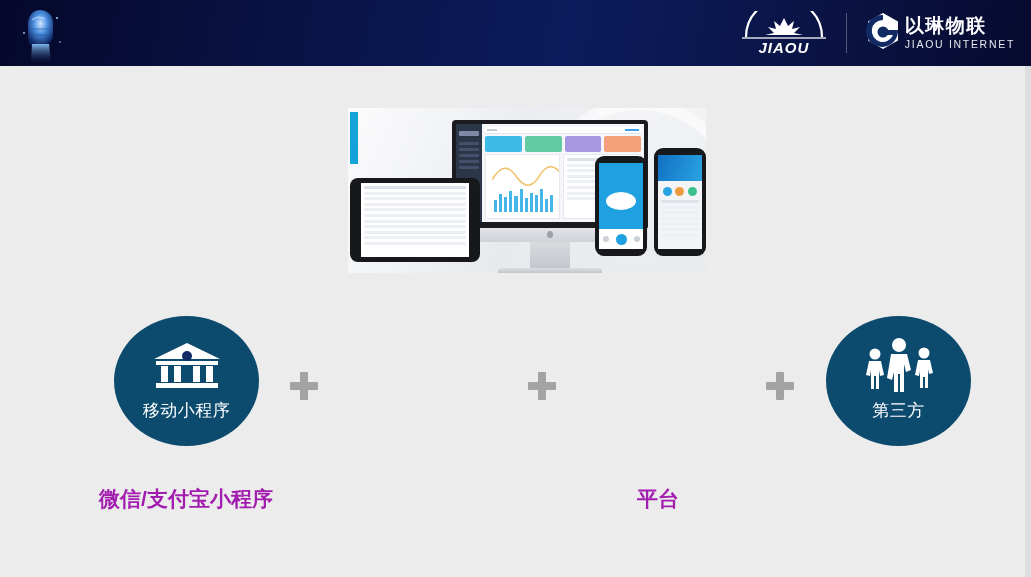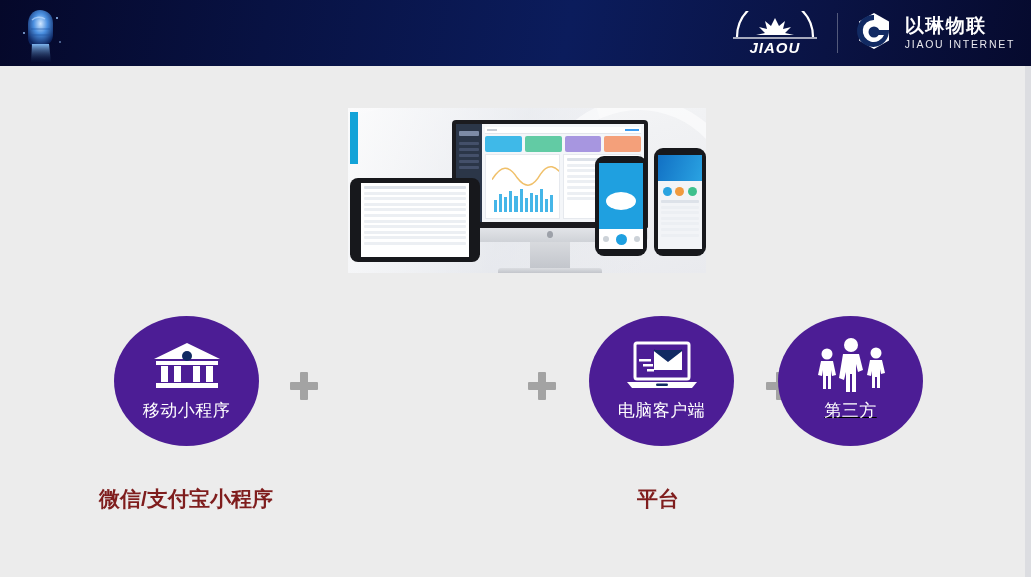--- a/index.html
+++ b/index.html
@@ -69,21 +69,20 @@
     margin-top: -2px;
   }
   .logo-divider {
     width: 1px;
     height: 40px;
     background: rgba(255,255,255,0.30);
   }
   .logo-elim {
     display: flex;
     align-items: center;
-    gap: 9px;
   }
   .elim-text {
     display: flex;
     flex-direction: column;
     line-height: 1;
   }
   .elim-cn {
     font-size: 19px;
     font-weight: bold;
     color: #ffffff;
@@ -227,21 +226,21 @@
   .circle-row {
     position: absolute;
     left: 0; top: 316px;
     width: 1031px;
     height: 130px;
   }
   .bubble {
     position: absolute;
     width: 145px; height: 130px;
     border-radius: 50%;
-    background: #4c1d95;
+    background: #0c4a6e;
     display: flex;
     flex-direction: column;
     align-items: center;
     justify-content: center;
   }
   .bubble .bico { height: 52px; display:flex; align-items:flex-end; justify-content:center; }
   .bubble .blabel {
     color: #ffffff;
     font-size: 17px;
     margin-top: 7px;
@@ -262,21 +261,21 @@
 
   
   .captions {
     position:absolute; left:0; top:485px; width:1031px; height:42px;
   }
   .caption {
     position:absolute;
     text-align:center;
     font-size: 21px;
     font-weight: bold;
-    color: #7f1d1d;
+    color: #a21caf;
     white-space: nowrap;
     transform: translateX(-50%);
   }
 </style>
 </head>
 <body>
 
 <div id="slide">
 
   <div class="header">
@@ -467,38 +466,24 @@
         </svg>
       </div>
       <div class="blabel">移动小程序</div>
     </div>
 
     <div class="plus" style="left:290px;"></div>
 
 
     <div class="plus" style="left:528px;"></div>
 
-    <div class="bubble" style="left:589px;">
-      <div class="bico">
-        <svg width="78" height="52" viewBox="0 0 78 52">
-          <rect x="12" y="3" width="54" height="36" rx="2" fill="none" stroke="#ffffff" stroke-width="3"></rect>
-          <path d="M4 42h70l-5 6H9z" fill="#ffffff"></path>
-          <rect x="33" y="43.5" width="12" height="2.6" rx="1.3" fill="#112a63"></rect>
-          <rect x="31" y="10" width="28" height="20" fill="#ffffff"></rect>
-          <path d="M31 10l14 11 14-11z" fill="#112a63"></path>
-          <path d="M31 10l14 11 14-11" fill="none" stroke="#112a63" stroke-width="1.6"></path>
-          <path d="M16 19h12v2.4H16zM20 24h10v2.4H20zM24 29h7v2.4h-7z" fill="#ffffff"></path>
-        </svg>
-      </div>
-      <div class="blabel">电脑客户端</div>
-    </div>
 
     <div class="plus" style="left:766px;"></div>
 
-    <div class="bubble" style="left:778px;text-decoration:underline;">
+    <div class="bubble" style="left:826px;">
       <div class="bico">
         <svg width="82" height="54" viewBox="0 0 82 54">
 
           <circle cx="17" cy="16" r="5.5" fill="#ffffff"></circle>
           <path d="M11 23h12l3 14-4 1-1-6v19h-3V38h-2v13h-3V32l-1 6-4-1z" fill="#ffffff"></path>
 
           <circle cx="41" cy="7" r="7" fill="#ffffff"></circle>
           <path d="M33 16h16l4 16-5 2-2-8v28h-4V36h-2v18h-4V34l-2 8-5-2z" fill="#ffffff"></path>
 
           <circle cx="66" cy="15" r="5.5" fill="#ffffff"></circle>

